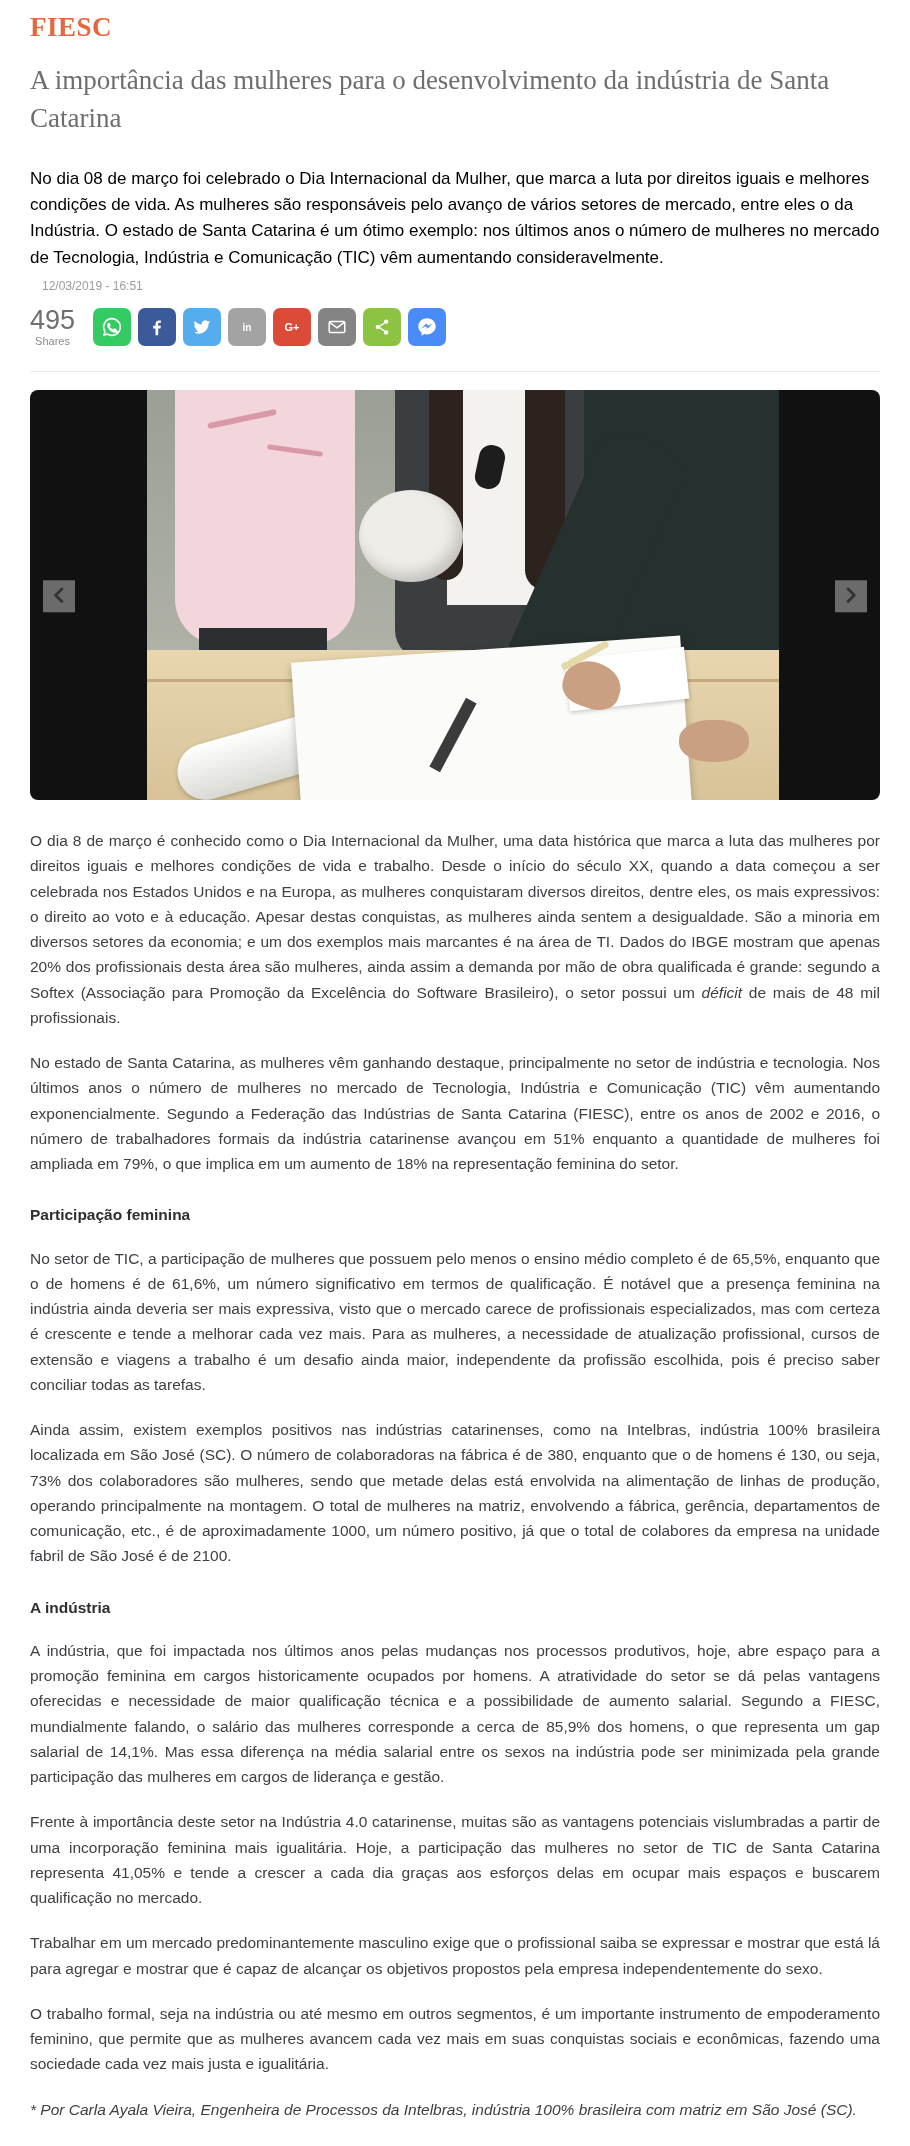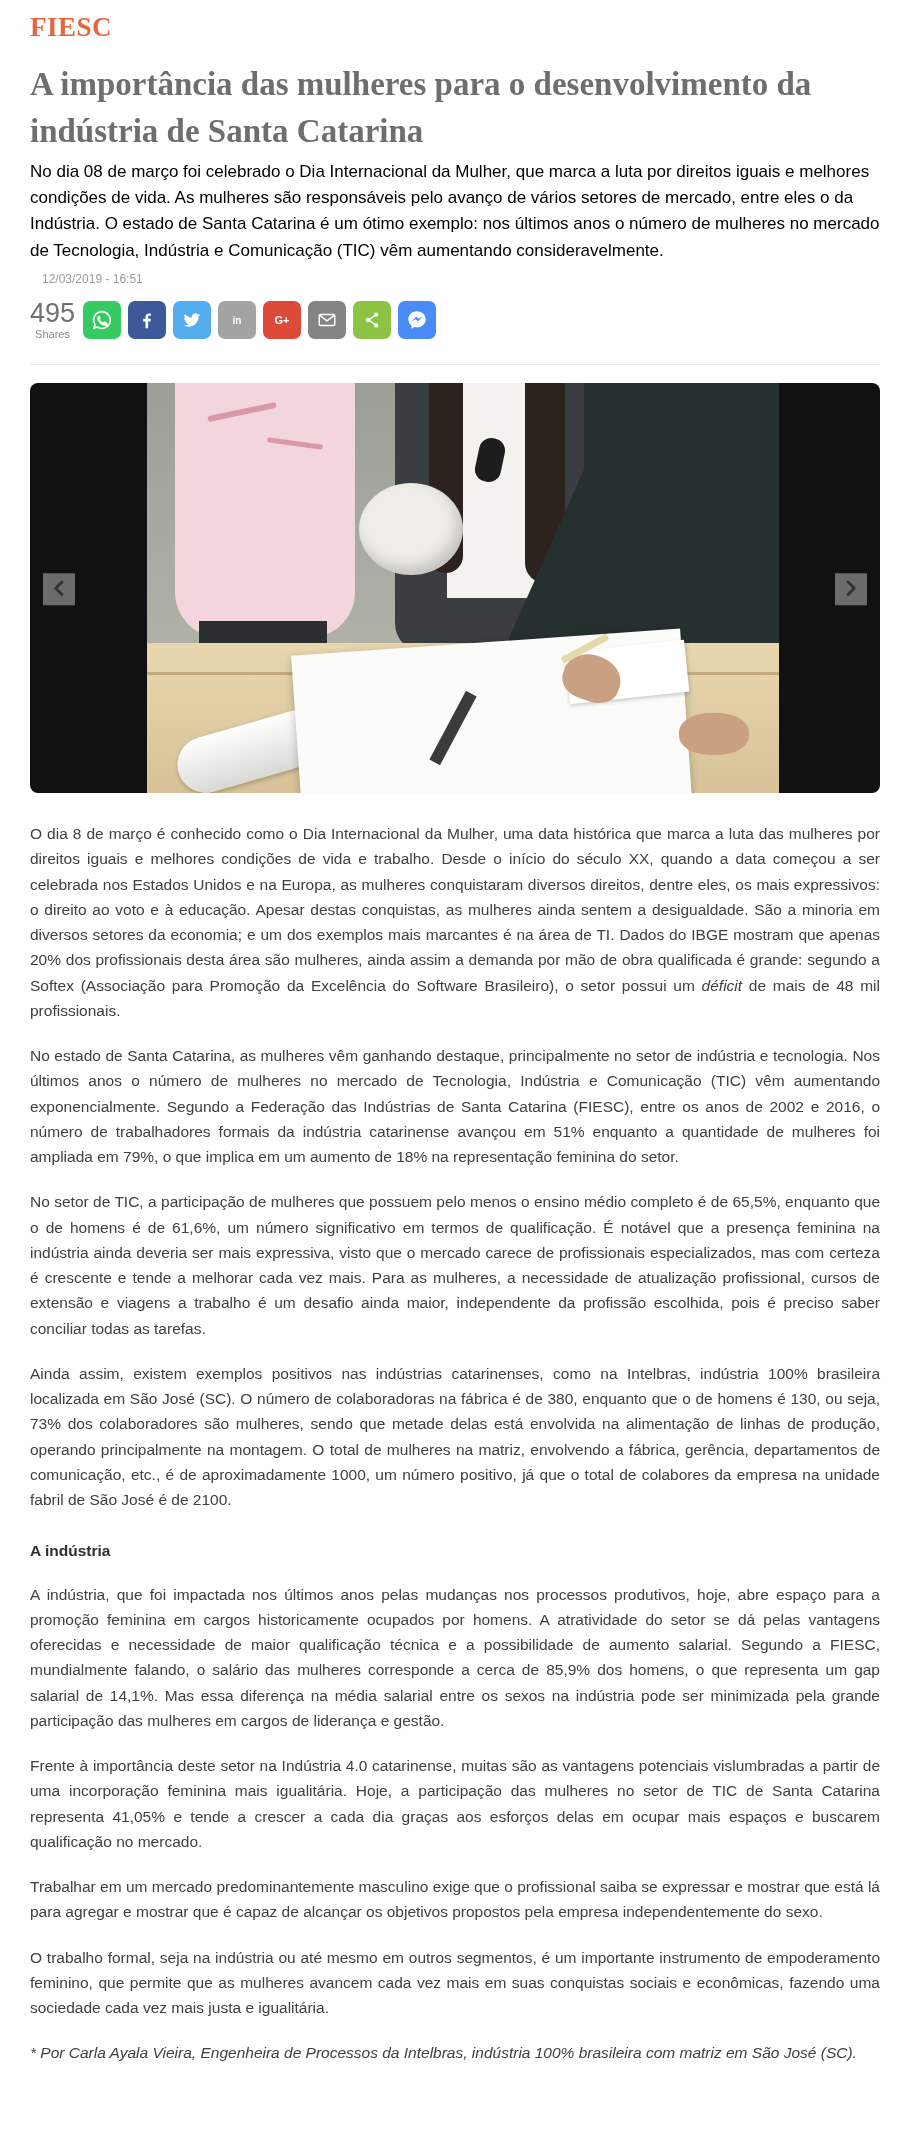--- a/index.html
+++ b/index.html
@@ -14,38 +14,38 @@
   .logo {
     font-family: "Liberation Serif", serif;
     font-weight: 700;
     font-size: 27px;
     letter-spacing: 0.5px;
     color: #e4673d;
   }
 
   h1.title {
     font-family: "Liberation Serif", serif;
-    font-weight: 700;
-    font-size: 33px;
+    font-weight: 400;
+    font-size: 27px;
     line-height: 1.42;
     color: #6d6e70;
-    margin: 18px 0 4px 0;
+    margin: 18px 0 28px 0;
   }
 
   .subtitle {
     font-size: 17px;
     line-height: 1.55;
     color: #000000;
     margin: 0 0 8px 0;
   }
 
   .date { font-size: 12px; color: #9b9b9b; margin: 0 0 14px 12px; }
 
   .share-row { display: flex; align-items: center; }
-  .share-count { text-align: center; line-height: 1; margin-right: 8px; min-width: 44px; }
+  .share-count { text-align: center; line-height: 1; margin-right: 18px; min-width: 44px; }
   .share-count .num { font-size: 27px; color: #6f6f6f; }
   .share-count .lbl { font-size: 11px; color: #8a8a8a; margin-top: 2px; }
   .share-btn {
     width: 38px; height: 38px;
     border-radius: 7px;
     display: flex; align-items: center; justify-content: center;
     margin-right: 7px;
     cursor: pointer;
     text-decoration: none;
   }
@@ -242,20 +242,21 @@
         <svg width="20" height="20" viewBox="0 0 24 24" fill="none" stroke="#333333" stroke-width="3.4" stroke-linecap="round" stroke-linejoin="round">
             <path d="M8.5 4.5 L16 12 L8.5 19.5"></path>
           </svg>
       </span>
     </button>
   </div>
 
   <article>
     <p><span>O dia 8 de março é conhecido como o Dia Internacional da Mulher, uma data histórica que marca a luta das mulheres por direitos iguais e melhores condições de vida e trabalho. Desde o início do século XX, quando a data começou a ser celebrada nos Estados Unidos e na Europa, as mulheres conquistaram diversos direitos, dentre eles, os mais expressivos: o direito ao voto e à educação. Apesar destas conquistas, as mulheres ainda sentem a desigualdade. São a minoria em diversos setores da economia; e um dos exemplos mais marcantes é na área de TI. Dados do IBGE mostram que apenas 20% dos profissionais desta área são mulheres, ainda assim a demanda por mão de obra qualificada é grande: segundo a Softex (Associação para Promoção da Excelência do Software Brasileiro), o setor possui um </span><em>déficit</em><span> de mais de 48 mil profissionais.</span></p>
     <p>No estado de Santa Catarina, as mulheres vêm ganhando destaque, principalmente no setor de indústria e tecnologia. Nos últimos anos o número de mulheres no mercado de Tecnologia, Indústria e Comunicação (TIC) vêm aumentando exponencialmente. Segundo a Federação das Indústrias de Santa Catarina (FIESC), entre os anos de 2002 e 2016, o número de trabalhadores formais da indústria catarinense avançou em 51% enquanto a quantidade de mulheres foi ampliada em 79%, o que implica em um aumento de 18% na representação feminina do setor.</p>
+    <h3>Participação feminina</h3>
     <p>No setor de TIC, a participação de mulheres que possuem pelo menos o ensino médio completo é de 65,5%, enquanto que o de homens é de 61,6%, um número significativo em termos de qualificação. É notável que a presença feminina na indústria ainda deveria ser mais expressiva, visto que o mercado carece de profissionais especializados, mas com certeza é crescente e tende a melhorar cada vez mais. Para as mulheres, a necessidade de atualização profissional, cursos de extensão e viagens a trabalho é um desafio ainda maior, independente da profissão escolhida, pois é preciso saber conciliar todas as tarefas.</p>
     <p>Ainda assim, existem exemplos positivos nas indústrias catarinenses, como na Intelbras, indústria 100% brasileira localizada em São José (SC). O número de colaboradoras na fábrica é de 380, enquanto que o de homens é 130, ou seja, 73% dos colaboradores são mulheres, sendo que metade delas está envolvida na alimentação de linhas de produção, operando principalmente na montagem. O total de mulheres na matriz, envolvendo a fábrica, gerência, departamentos de comunicação, etc., é de aproximadamente 1000, um número positivo, já que o total de colabores da empresa na unidade fabril de São José é de 2100.</p>
     <h3>A indústria</h3>
     <p>A indústria, que foi impactada nos últimos anos pelas mudanças nos processos produtivos, hoje, abre espaço para a promoção feminina em cargos historicamente ocupados por homens. A atratividade do setor se dá pelas vantagens oferecidas e necessidade de maior qualificação técnica e a possibilidade de aumento salarial. Segundo a FIESC, mundialmente falando, o salário das mulheres corresponde a cerca de 85,9% dos homens, o que representa um gap salarial de 14,1%. Mas essa diferença na média salarial entre os sexos na indústria pode ser minimizada pela grande participação das mulheres em cargos de liderança e gestão.</p>
     <p>Frente à importância deste setor na Indústria 4.0 catarinense, muitas são as vantagens potenciais vislumbradas a partir de uma incorporação feminina mais igualitária. Hoje, a participação das mulheres no setor de TIC de Santa Catarina representa 41,05% e tende a crescer a cada dia graças aos esforços delas em ocupar mais espaços e buscarem qualificação no mercado.</p>
     <p>Trabalhar em um mercado predominantemente masculino exige que o profissional saiba se expressar e mostrar que está lá para agregar e mostrar que é capaz de alcançar os objetivos propostos pela empresa independentemente do sexo.</p>
     <p>O trabalho formal, seja na indústria ou até mesmo em outros segmentos, é um importante instrumento de empoderamento feminino, que permite que as mulheres avancem cada vez mais em suas conquistas sociais e econômicas, fazendo uma sociedade cada vez mais justa e igualitária.</p>
     <p class="byline">* Por Carla Ayala Vieira, Engenheira de Processos da Intelbras, indústria 100% brasileira com matriz em São José (SC).</p>
   </article>
 

